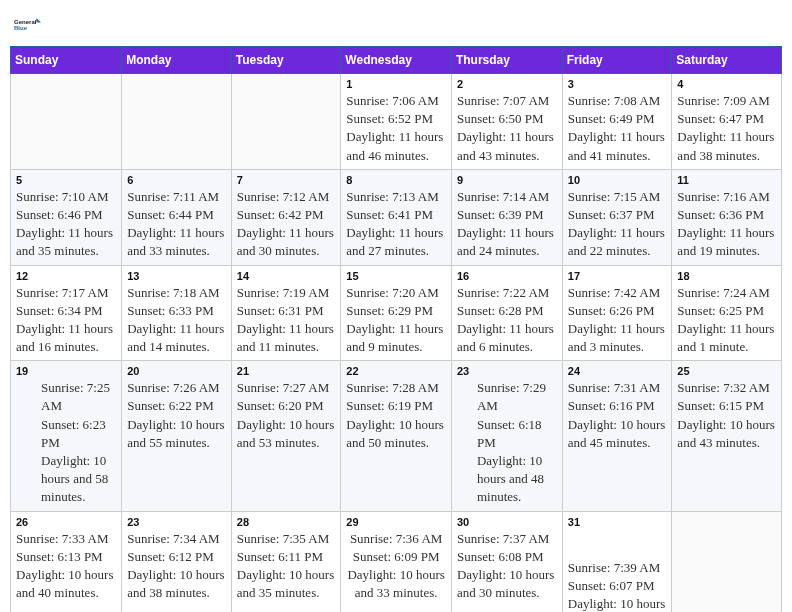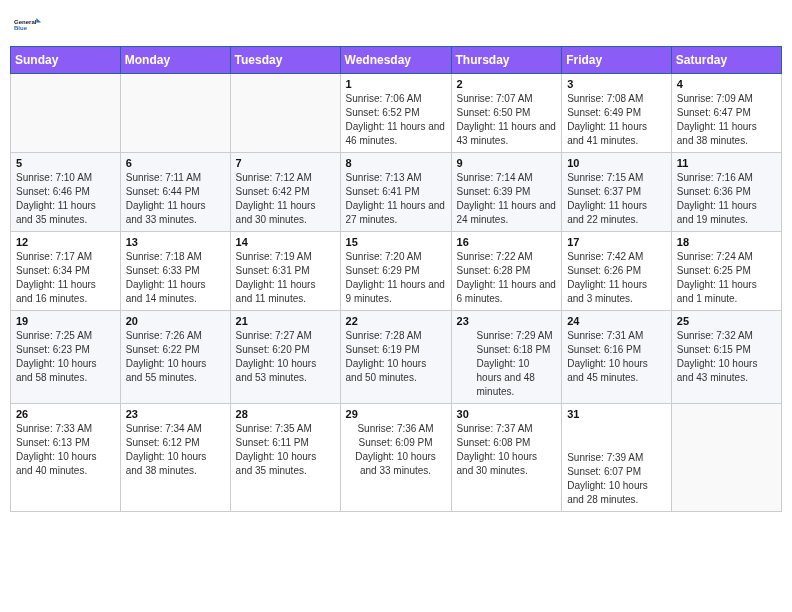--- a/index.html
+++ b/index.html
@@ -47,21 +47,21 @@
     .calendar-subtitle {
       font-size: 14px;
       color: #444;
     }
     table {
       width: 100%;
       border-collapse: collapse;
       border: 1px solid #ccc;
     }
     thead tr th {
-      background-color: #8b5cf6;
+      background-color: #6d28d9;
       color: #fff;
       font-size: 12px;
       font-weight: bold;
       padding: 6px 4px;
       text-align: left;
       border: 1px solid #2563a0;
     }
     tbody tr td {
       vertical-align: top;
       border: 1px solid #ccc;
@@ -75,23 +75,24 @@
     tbody tr:nth-child(even) td {
       background: #f5f7fa;
     }
     .day-number {
       font-size: 11px;
       font-weight: bold;
       color: #111;
       margin-bottom: 2px;
     }
     .day-info {
-      font-size: 10px;
+      font-size: 13px;
       color: #333;
       line-height: 1.4;
+      font-family: Liberation Serif, serif;
     }
     td.empty {
       background: #f9f9f9;
     }
   </style>
 </head>
 <body>
 
 <div class="header">
   <div class="logo">
@@ -239,21 +240,21 @@
         <td>
           <div class="day-number">18</div>
           <div class="day-info" style="white-space: pre-line;">Sunrise: 7:24 AM
 Sunset: 6:25 PM
 Daylight: 11 hours and 1 minute.</div>
         </td>
       </tr>
       <tr>
         <td>
           <div class="day-number">19</div>
-          <div class="day-info" style="white-space: pre-line;">Sunrise: 7:25 AM
+          <div class="day-info" style="white-space: pre-line; margin-left: 25px;">Sunrise: 7:25 AM
 Sunset: 6:23 PM
 Daylight: 10 hours and 58 minutes.</div>
         </td>
         <td>
           <div class="day-number">20</div>
           <div class="day-info" style="white-space: pre-line;">Sunrise: 7:26 AM
 Sunset: 6:22 PM
 Daylight: 10 hours and 55 minutes.</div>
         </td>
         <td>

